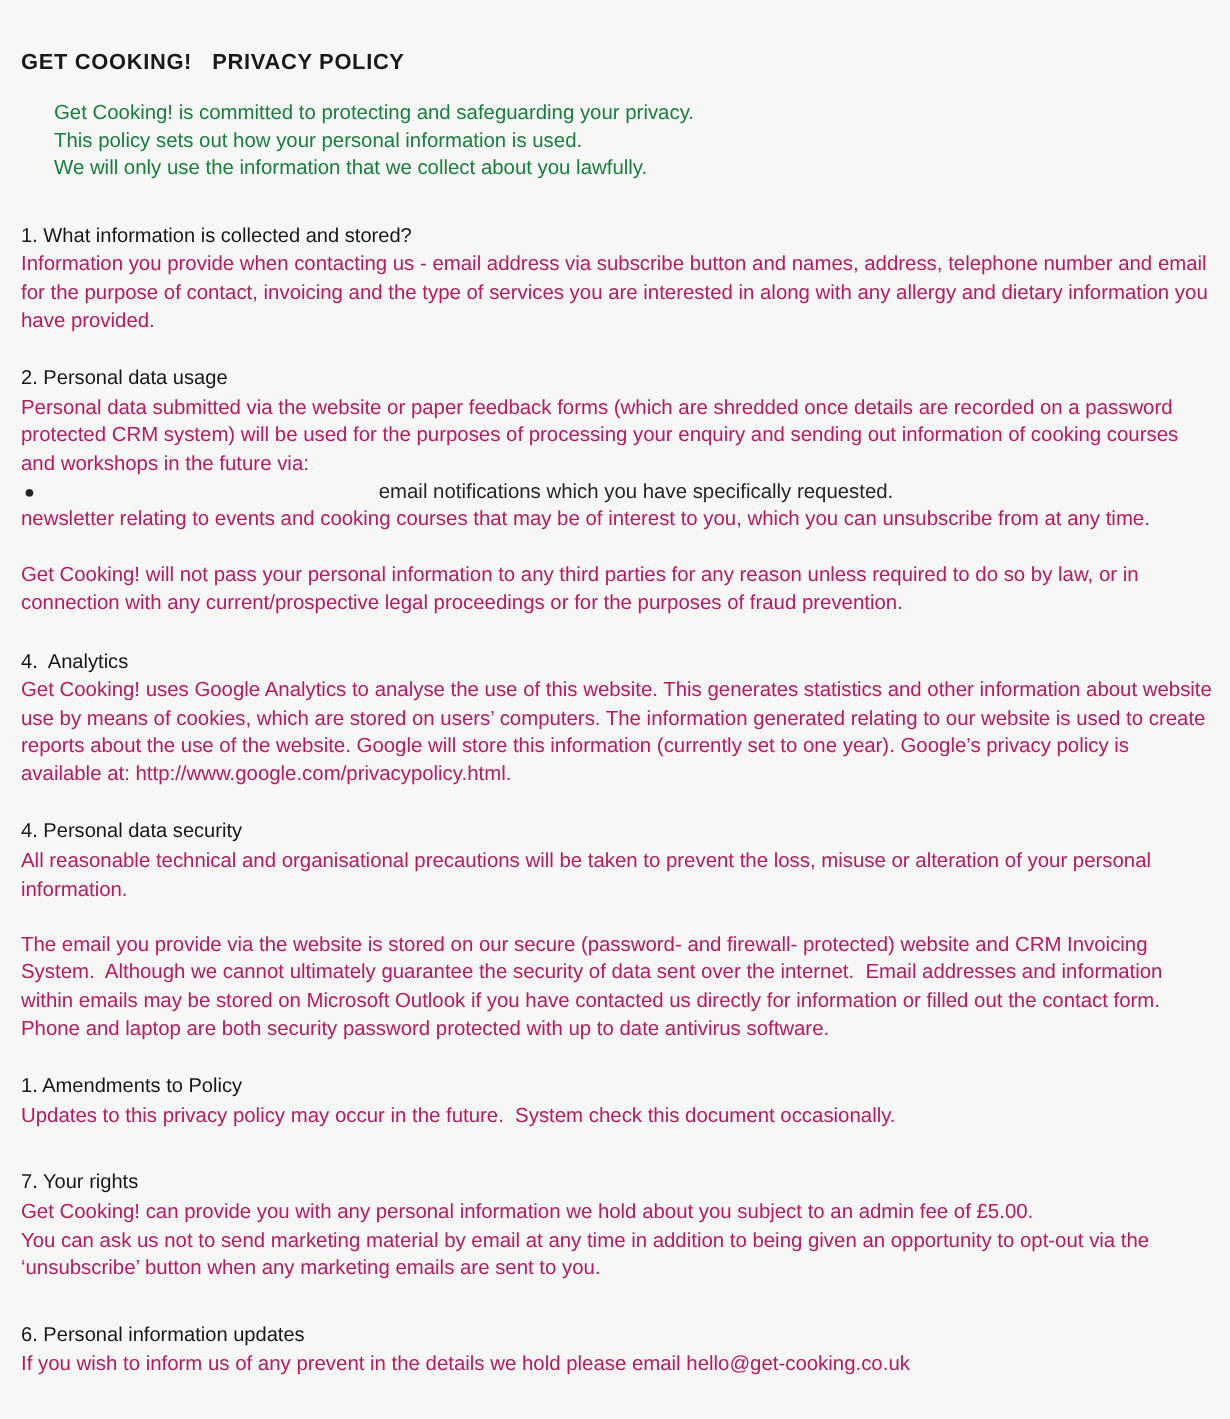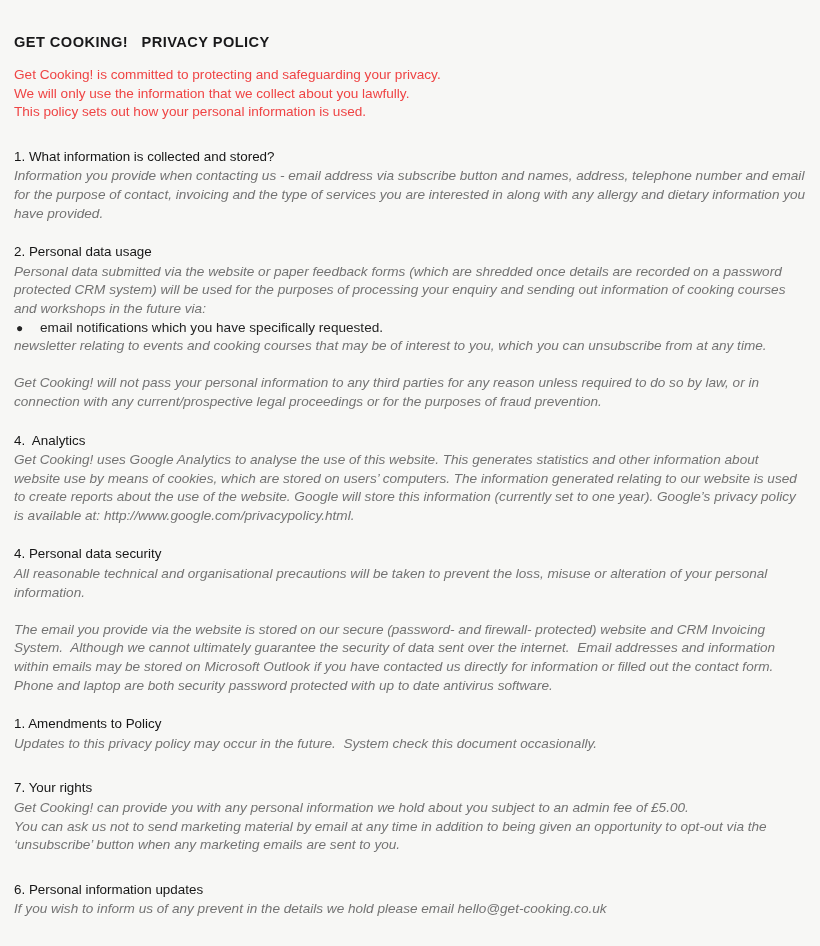--- a/index.html
+++ b/index.html
@@ -28,43 +28,43 @@
     color: #19191a;
     margin: 0 0 16px 0;
     white-space: pre;
   }
   .intro {
     margin: 0 0 26px 0;
   }
   .line {
     font-size: 13.6px;
     line-height: 18.6px;
-    color: #ef4444;
+    color: #15803d;
     white-space: pre-wrap;
+    margin-left: 22px;
   }
   .section {
     margin: 0 0 12px 0;
   }
   h2.sec-head {
     font-size: 13.4px;
     font-weight: normal;
     line-height: 18.6px;
     color: #161616;
     margin: 0 0 1px 0;
     white-space: pre;
   }
   p.body-par {
     font-size: 13.6px;
     line-height: 18.6px;
-    color: #737373;
+    color: #be185d;
     margin: 0;
     text-align: left;
     white-space: pre-wrap;
     max-width: 796px;
-    font-style: italic;
   }
   p.body-par + p.body-par {
     margin-top: 18.6px;
   }
   .bullet-row {
     display: flex;
     font-size: 13.6px;
     line-height: 18.6px;
     color: #252525;
   }
@@ -72,35 +72,36 @@
     width: 26px;
     flex: 0 0 26px;
     text-align: left;
     padding-left: 2px;
     box-sizing: border-box;
     font-size: 12px;
     line-height: 18.6px;
   }
   .bullet-text {
     flex: 1 1 auto;
+    text-align: center;
   }
   .gap-sm { height: 8px; }
   .gap-md { height: 14px; }
 </style>
 </head>
 <body>
 
 <div class="page">
 
   <div class="doc-title">GET COOKING!   PRIVACY POLICY</div>
 
   <div class="intro">
     <div class="line">Get Cooking! is committed to protecting and safeguarding your privacy.</div>
+    <div class="line">This policy sets out how your personal information is used.</div>
     <div class="line">We will only use the information that we collect about you lawfully.</div>
-    <div class="line">This policy sets out how your personal information is used.</div>
   </div>
 
   <div class="section">
     <h2 class="sec-head">1. What information is collected and stored?</h2>
     <p class="body-par">Information you provide when contacting us - email address via subscribe button and names, address, telephone number and email for the purpose of contact, invoicing and the type of services you are interested in along with any allergy and dietary information you have provided.</p>
   </div>
 
   <div class="gap-sm"></div>
 
   <div class="section">

